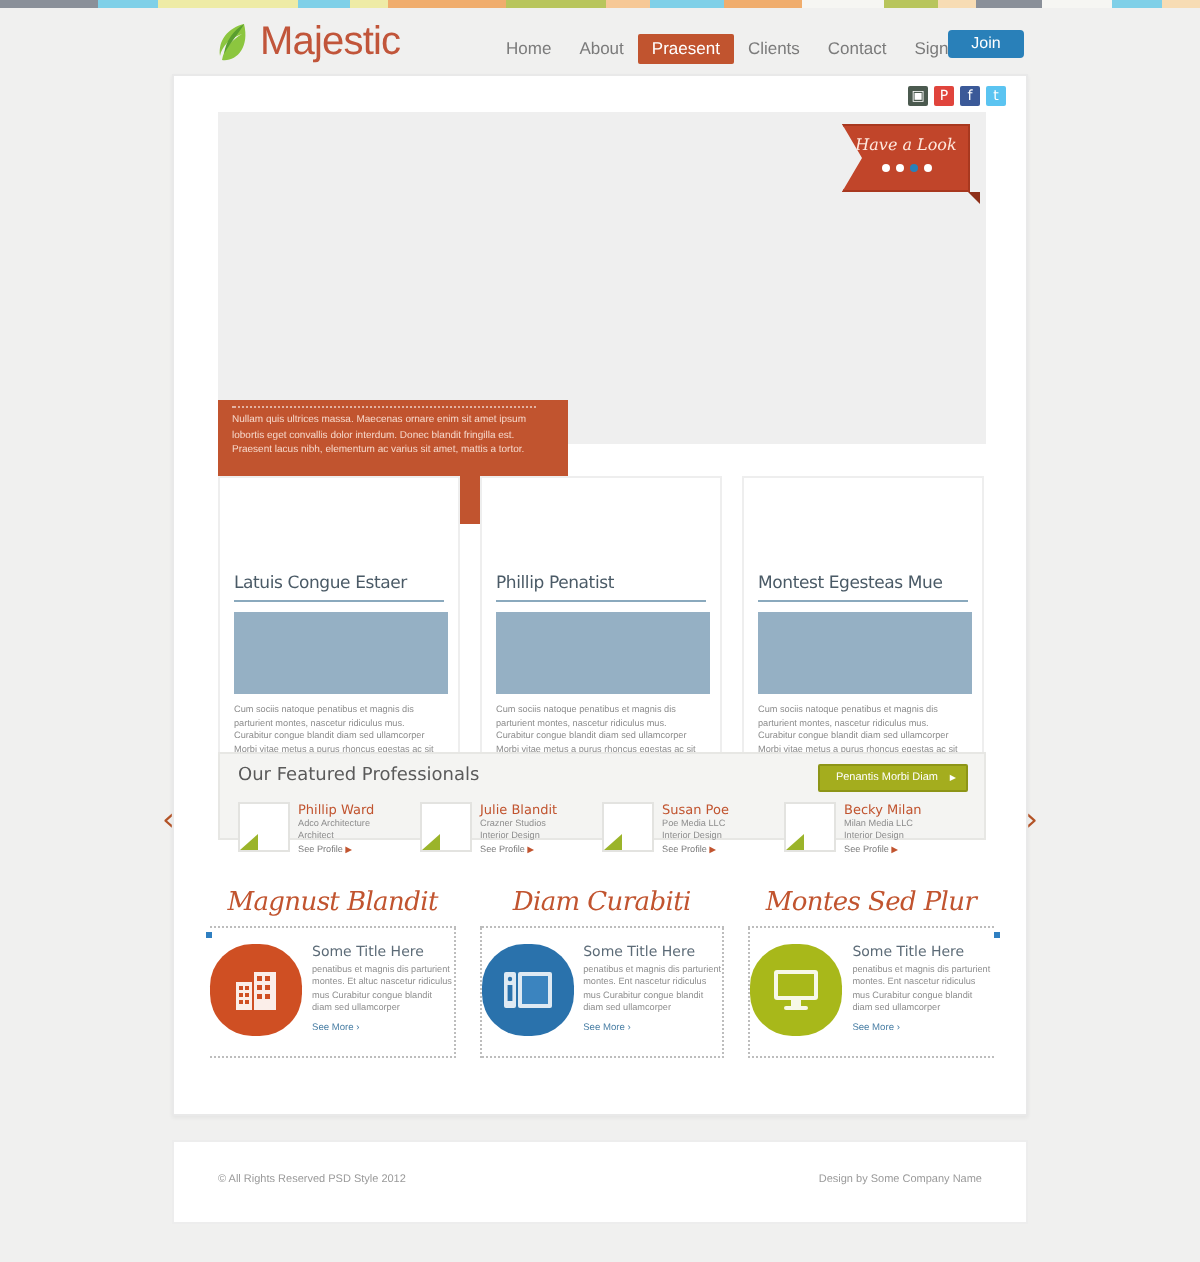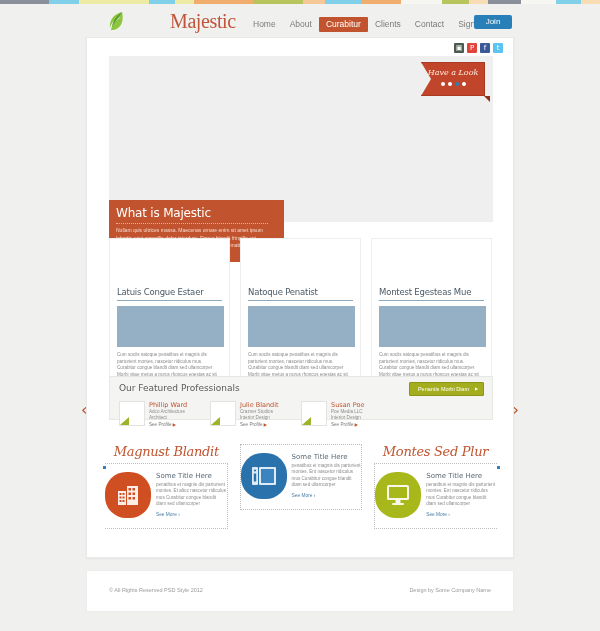--- a/index.html
+++ b/index.html
@@ -14,22 +14,22 @@
   
   .topstrip { display:flex; height:4px; width:600px; }
   .topstrip i { display:block; height:4px; }
 
   
   .header { height:38px; width:600px; position:relative; }
   .logo { position:absolute; left:108px; top:6px; display:flex; align-items:center; }
   .leaf { width:18px; height:22px; position:relative; margin-right:4px; }
   .leaf svg { display:block; }
   .logo-text {
-    font-family:Liberation Serif, serif;
-    font-size:20px; color:#c1553a; letter-spacing:-0.4px; font-weight:400;margin-left:40px;
+    font-family:Liberation Sans, sans-serif;
+    font-size:20px; color:#c1553a; letter-spacing:-0.4px; font-weight:400;
   }
   .nav { position:absolute; left:246px; top:13px; display:flex; align-items:center; gap:0px; }
   .nav a {
     font-size:8.5px; color:#7b7b7b; text-decoration:none;
     padding:3px 7px; display:inline-block; line-height:9px;
   }
   .nav a.active { background:#c1542f; color:#ffffff; border-radius:1px; }
   .join {
     position:absolute; right:88px; top:11px;
     width:38px; height:14px; background:#2980b9; color:#fff;
@@ -216,21 +216,21 @@
       <svg width="18" height="22" viewBox="0 0 18 22">
         <path d="M14 1 C6 3 1 9 2 17 C3 12 7 8 13 6 C8 9 4 13 3 19 C10 20 17 13 14 1 Z" fill="#8cc63f"></path>
         <path d="M14 1 C9 4 5 9 4 16 C8 9 12 5 14 1 Z" fill="#5a9e2f"></path>
       </svg>
     </span>
     <span class="logo-text">Majestic</span>
   </div>
   <div class="nav" id="nav">
       <a href="#">Home</a>
       <a href="#">About</a>
-      <a href="#" class="active">Curabitur</a>
+      <a href="#" class="active">Praesent</a>
       <a href="#">Clients</a>
       <a href="#">Contact</a>
       <a href="#">Sign In</a>
     </div>
   <div class="join">Join</div>
 </div>
 
 <div class="panel">
 
   <div class="social" id="social">
@@ -247,38 +247,37 @@
           <i></i>
           <i></i>
           <i class="on"></i>
           <i></i>
         </div>
     </div>
     <div class="ribbon-tail"></div>
   </div>
 
   <div class="hero-card">
-    <h2>What is Majestic</h2>
     <div class="hero-rule"></div>
     <p>Nullam quis ultrices massa. Maecenas ornare enim sit amet ipsum lobortis eget convallis dolor interdum. Donec blandit fringilla est. Praesent lacus nibh, elementum ac varius sit amet, mattis a tortor.</p>
     <div class="hero-more">See More »</div>
     <div class="hero-corner"></div>
     <div class="hero-plus">+</div>
   </div>
 
   <div class="cards" id="cards">
       <div class="card">
         <h3>Latuis Congue Estaer</h3>
         <div class="card-img"></div>
         <p>Cum sociis natoque penatibus et magnis dis parturient montes, nascetur ridiculus mus. Curabitur congue blandit diam sed ullamcorper Morbi vitae metus a purus rhoncus egestas ac sit</p>
         <div class="more">More</div>
         <div style="clear:both"></div>
       </div>
       <div class="card">
-        <h3>Natoque Penatist</h3>
+        <h3>Phillip Penatist</h3>
         <div class="card-img"></div>
         <p>Cum sociis natoque penatibus et magnis dis parturient montes, nascetur ridiculus mus. Curabitur congue blandit diam sed ullamcorper Morbi vitae metus a purus rhoncus egestas ac sit</p>
         <div class="more">More</div>
         <div style="clear:both"></div>
       </div>
       <div class="card">
         <h3>Montest Egesteas Mue</h3>
         <div class="card-img"></div>
         <p>Cum sociis natoque penatibus et magnis dis parturient montes, nascetur ridiculus mus. Curabitur congue blandit diam sed ullamcorper Morbi vitae metus a purus rhoncus egestas ac sit</p>
         <div class="more">More</div>
@@ -306,20 +305,29 @@
             <div class="pro-line">Crazner Studios</div>
             <div class="pro-line">Interior Design</div>
             <div class="pro-link"><span>See Profile</span> <b>▶</b></div>
           </div>
         </div>
         <div class="pro">
           <div class="pro-thumb"></div>
           <div>
             <div class="pro-name">Susan Poe</div>
             <div class="pro-line">Poe Media LLC</div>
+            <div class="pro-line">Interior Design</div>
+            <div class="pro-link"><span>See Profile</span> <b>▶</b></div>
+          </div>
+        </div>
+        <div class="pro">
+          <div class="pro-thumb"></div>
+          <div>
+            <div class="pro-name">Becky Milan</div>
+            <div class="pro-line">Milan Media LLC</div>
             <div class="pro-line">Interior Design</div>
             <div class="pro-link"><span>See Profile</span> <b>▶</b></div>
           </div>
         </div>
       </div>
   </div>
 
   <div class="bottom" id="bottom">
       <div class="bcol sep2">
         <h4>Magnust Blandit</h4>
@@ -345,20 +353,21 @@
             </svg>
           </div>
           <div class="btext">
             <h5>Some Title Here</h5>
             <p>penatibus et magnis dis parturient montes. Et altuc nascetur ridiculus mus Curabitur congue blandit diam sed ullamcorper</p>
             <div class="sm">See More ›</div>
           </div>
         </div>
       </div>
       <div class="bcol sep sep2">
+        <h4>Diam Curabiti</h4>
         <div class="binner">
           <div class="blob" style="background:#2a72ac">
             <svg width="24" height="20" viewBox="0 0 24 20">
               <rect x="0" y="1" width="6" height="18" rx="1" fill="#fff" opacity=".85"></rect>
               <rect x="7" y="1" width="17" height="18" rx="1" fill="#fff" opacity=".85"></rect>
               <rect x="9" y="3" width="13" height="14" fill="#3b84bf"></rect>
               <circle cx="3" cy="4.5" r="1.1" fill="#2a72ac"></circle>
               <rect x="1.8" y="7.5" width="2.4" height="8" fill="#2a72ac"></rect>
             </svg>
           </div>

